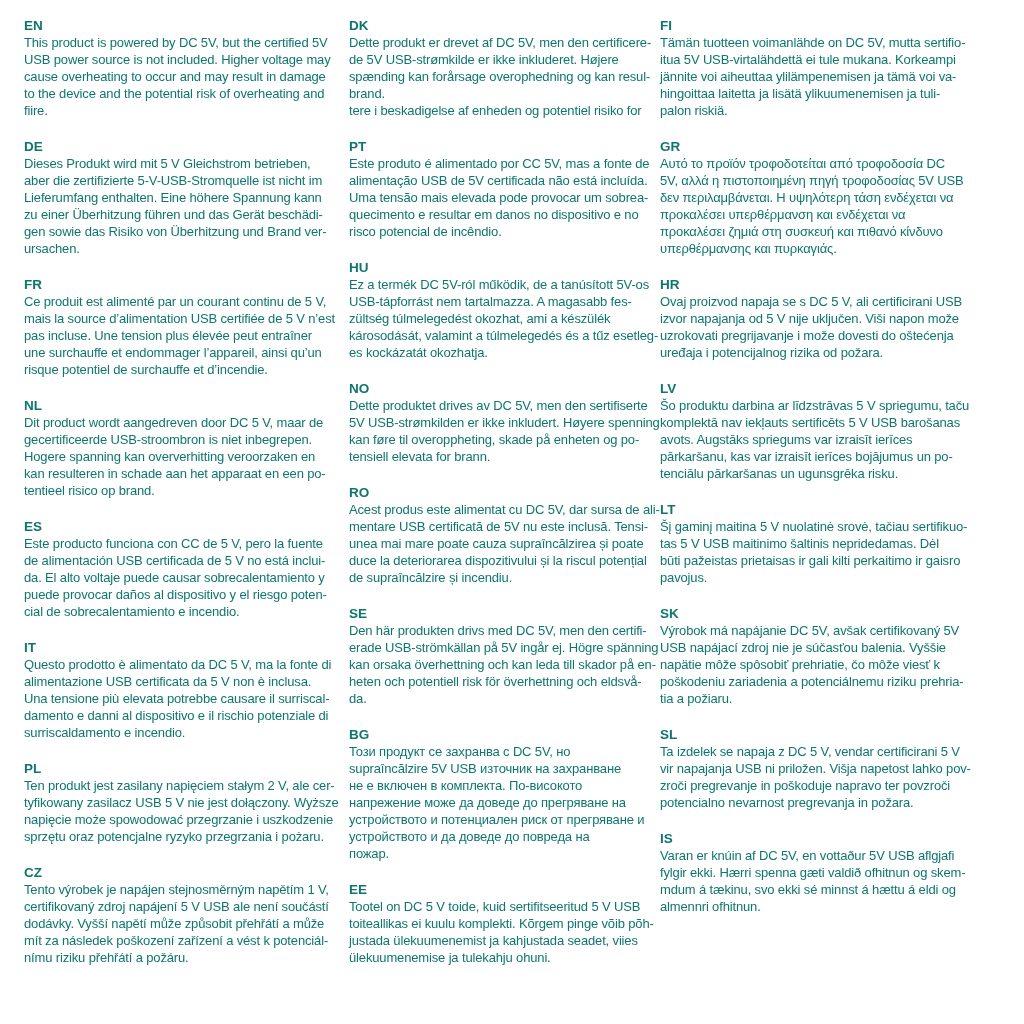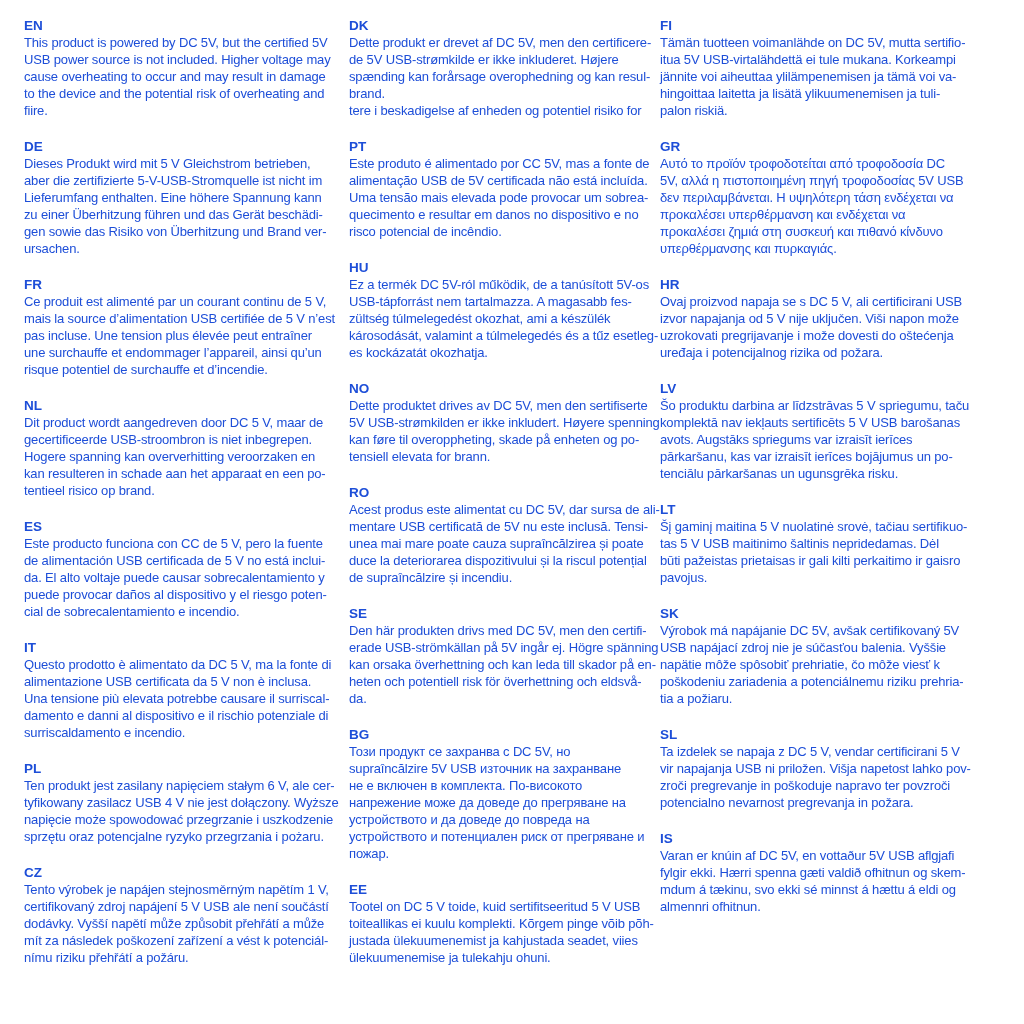--- a/index.html
+++ b/index.html
@@ -7,21 +7,21 @@
     padding: 0;
     background: #ffffff;
   }
   .page {
     position: relative;
     width: 1024px;
     height: 1024px;
     background: #ffffff;
     overflow: hidden;
     font-family: "Liberation Sans", sans-serif;
-    color: #1d4ed8;
+    color: #0f766e;
   }
   .col {
     position: absolute;
     top: 17px;
   }
   .col-1 { left: 24px;  width: 322px; }
   .col-2 { left: 349px; width: 322px; }
   .col-3 { left: 660px; width: 334px; }
   .lang-section {
     margin: 0 0 19px 0;
@@ -88,22 +88,22 @@
       <section class="lang-section">
         <div class="lang-code">IT</div>
         <div class="line">Questo prodotto è alimentato da DC 5 V, ma la fonte di</div>
         <div class="line">alimentazione USB certificata da 5 V non è inclusa.</div>
         <div class="line">Una tensione più elevata potrebbe causare il surriscal-</div>
         <div class="line">damento e danni al dispositivo e il rischio potenziale di</div>
         <div class="line">surriscaldamento e incendio.</div>
       </section>
       <section class="lang-section">
         <div class="lang-code">PL</div>
-        <div class="line">Ten produkt jest zasilany napięciem stałym 6 V, ale cer-</div>
-        <div class="line">tyfikowany zasilacz USB 4 V nie jest dołączony. Wyższe</div>
+        <div class="line">Ten produkt jest zasilany napięciem stałym 2 V, ale cer-</div>
+        <div class="line">tyfikowany zasilacz USB 5 V nie jest dołączony. Wyższe</div>
         <div class="line">napięcie może spowodować przegrzanie i uszkodzenie</div>
         <div class="line">sprzętu oraz potencjalne ryzyko przegrzania i pożaru.</div>
       </section>
       <section class="lang-section">
         <div class="lang-code">CZ</div>
         <div class="line">Tento výrobek je napájen stejnosměrným napětím 1 V,</div>
         <div class="line">certifikovaný zdroj napájení 5 V USB ale není součástí</div>
         <div class="line">dodávky. Vyšší napětí může způsobit přehřátí a může</div>
         <div class="line">mít za následek poškození zařízení a vést k potenciál-</div>
         <div class="line">nímu riziku přehřátí a požáru.</div>
@@ -156,22 +156,22 @@
         <div class="line">kan orsaka överhettning och kan leda till skador på en-</div>
         <div class="line">heten och potentiell risk för överhettning och eldsvå-</div>
         <div class="line">da.</div>
       </section>
       <section class="lang-section">
         <div class="lang-code">BG</div>
         <div class="line">Този продукт се захранва с DC 5V, но</div>
         <div class="line">supraîncălzire 5V USB източник на захранване</div>
         <div class="line">не е включен в комплекта. По-високото</div>
         <div class="line">напрежение може да доведе до прегряване на</div>
+        <div class="line">устройството и потенциален риск от прегряване и</div>
         <div class="line">устройството и да доведе до повреда на</div>
-        <div class="line">устройството и потенциален риск от прегряване и</div>
         <div class="line">пожар.</div>
       </section>
       <section class="lang-section">
         <div class="lang-code">EE</div>
         <div class="line">Tootel on DC 5 V toide, kuid sertifitseeritud 5 V USB</div>
         <div class="line">toiteallikas ei kuulu komplekti. Kõrgem pinge võib põh-</div>
         <div class="line">justada ülekuumenemist ja kahjustada seadet, viies</div>
         <div class="line">ülekuumenemise ja tulekahju ohuni.</div>
       </section>
     </div>

